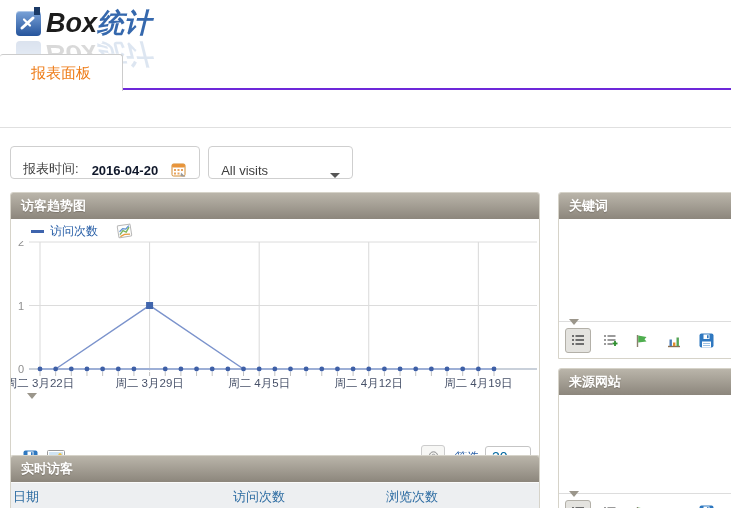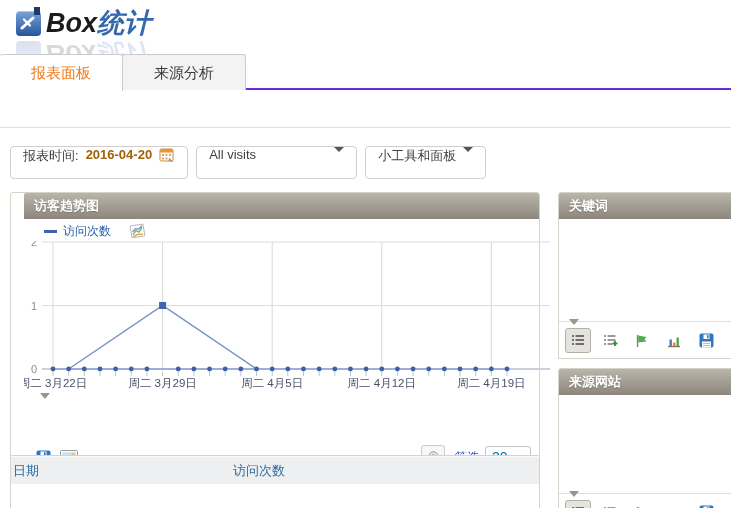--- a/index.html
+++ b/index.html
@@ -34,37 +34,37 @@
     background:#f3f3f3; border:1px solid #cccccc; border-bottom:none; border-radius:3px 3px 0 0;
     margin-right:-1px; cursor:pointer;
   }
   .tab.active { background:#ffffff; color:#ee7b16; position:relative; z-index:2; height:37px; border-left:none; }
 
   .content-divider { position:absolute; top:127px; left:0; width:731px; height:1px; background:#e0e0e0; }
 
   
   .toolbar { position:absolute; top:146px; left:10px; display:flex; gap:8px; align-items:center; }
   .tb-box {
-    height:33px; display:flex; align-items:flex-start; gap:7px; padding:0 12px;
+    height:33px; display:flex; align-items:flex-end; gap:13px; padding:0 12px;
     border:1px solid #cfcfcf; border-radius:4px; background:#fff; font-size:13px; color:#3f3f3f; cursor:pointer;
   }
-  .tb-date { color:#a16207; font-weight:bold; }
-  .tb-segment { width:161px; justify-content:space-between; }
+  .tb-date { color:#0f172a; font-weight:bold; }
+  .tb-segment { width:145px; justify-content:space-between; }
   .caret-down { width:0; height:0; border-left:5px solid transparent; border-right:5px solid transparent; border-top:5px solid #555; }
 
   
   .panel { position:absolute; background:#fff; border:1px solid #d6d3c9; border-radius:3px 3px 0 0; }
   .panel-header {
     height:26px; line-height:26px; padding:0 10px; font-size:13px; font-weight:bold; color:#fff;
     background:linear-gradient(#bab5aa, #8c867c); text-shadow:0 1px 1px rgba(90,85,75,.45);
     border-radius:2px 2px 0 0; cursor:move;
   }
 
   
-  .panel-trend { left:10px; top:192px; width:530px;padding-left:13px; }
+  .panel-trend { left:10px; top:192px; width:530px; }
   .legend-row { height:20px; margin:2px 0 0 20px; display:flex; align-items:center; }
   .legend-dash { width:13px; height:3px; background:#3e64ad; margin-right:6px; }
   .legend-label { font-size:12px; color:#2a60a8; }
   .legend-chart-icon { margin-left:18px; cursor:pointer; }
   svg text { font-family:"Liberation Sans", sans-serif; }
   .trend-svg { display:block; }
   .expand-handle {
     width:0; height:0; border-left:5px solid transparent; border-right:5px solid transparent;
     border-top:6px solid #9b968b; margin:0 0 2px 16px; cursor:pointer;
   }
@@ -122,21 +122,20 @@
   </div>
   <div class="logo-reflection" aria-hidden="true">
     <span class="logo-box"></span>
     <span class="logo-black">Box</span>
     <span class="logo-blue">统计</span>
   </div>
 </div>
 
 <div class="tabs">
   <div class="tab active"><span>报表面板</span></div>
-  <div class="tab"><span>来源分析</span></div>
 </div>
 
 <div class="content-divider"></div>
 
 <div class="toolbar">
   <div class="tb-box">
     <span>报表时间:</span>
     <span class="tb-date">2016-04-20</span>
     <svg width="16" height="16" viewBox="0 0 16 16">
       <rect x="1" y="2" width="13" height="12" rx="1.5" fill="#fff" stroke="#d08a30"></rect>
@@ -144,24 +143,20 @@
       <rect x="3" y="7" width="2" height="2" fill="#e8a35c"></rect>
         <rect x="6.5" y="7" width="2" height="2" fill="#e8a35c"></rect>
         <rect x="10" y="7" width="2" height="2" fill="#e8a35c"></rect>
       <rect x="3" y="10.5" width="2" height="2" fill="#e8a35c"></rect>
         <rect x="6.5" y="10.5" width="2" height="2" fill="#e8a35c"></rect>
       <polygon points="10,10.5 14.5,15 9.5,14" fill="#9a9a9a"></polygon>
     </svg>
   </div>
   <div class="tb-box tb-segment">
     <span>All visits</span>
-    <span class="caret-down"></span>
-  </div>
-  <div class="tb-box">
-    <span>小工具和面板</span>
     <span class="caret-down"></span>
   </div>
 </div>
 
 <div class="panel panel-trend">
   <div class="panel-header">访客趋势图</div>
   <div class="legend-row">
     <span class="legend-dash"></span>
     <span class="legend-label">访问次数</span>
     <svg class="legend-chart-icon" width="17" height="16" viewBox="0 0 17 16">
@@ -284,23 +279,25 @@
       <span class="filter-label">筛选</span>
       <div class="limit-select">
         <span class="limit-value">30</span>
         <span class="caret-small"></span>
       </div>
     </div>
   </div>
 </div>
 
 <div class="panel panel-realtime">
+  <div class="panel-header">实时访客</div>
   <div class="table-head">
     <div class="th-col">日期</div>
     <div class="th-col">访问次数</div>
+    <div class="th-col">浏览次数</div>
   </div>
 </div>
 
 <div class="panel panel-keywords">
   <div class="panel-header">关键词</div>
   <div class="widget-body"></div>
   <div class="dt-footer">
     <div class="expand-handle"></div>
     <button class="dt-icon-btn selected">
       <svg width="14" height="13" viewBox="0 0 14 13">

